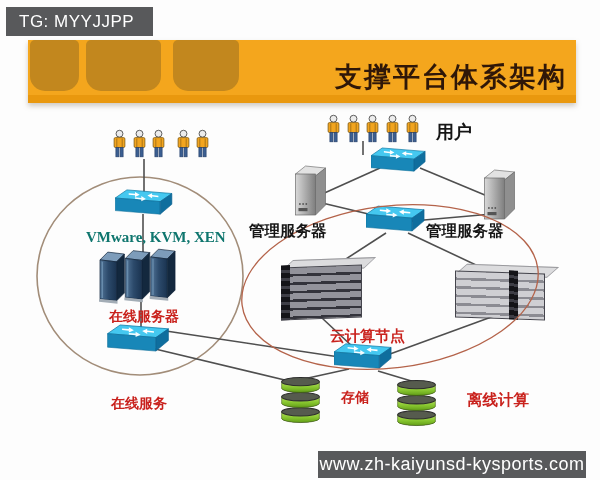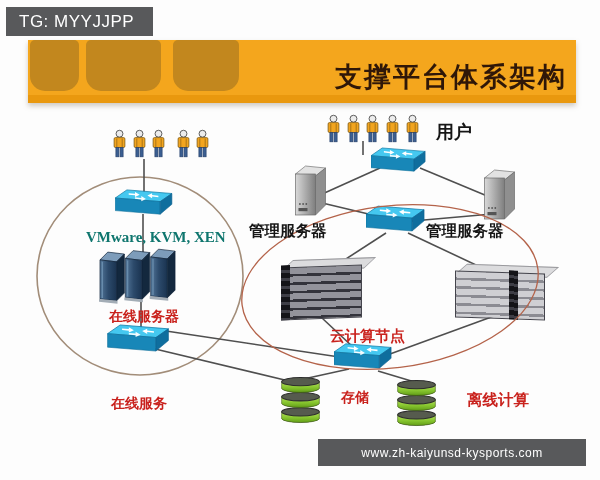--- a/index.html
+++ b/index.html
@@ -6,21 +6,21 @@
   .stage{
     position:relative;width:600px;height:480px;overflow:hidden;background:#fdfdfd;
     font-family:"Liberation Sans","DejaVu Sans",sans-serif;
   }
   
   .badge{
     position:absolute;background:var(--badge_bg);color:var(--badge_text);
     font-size:17px;letter-spacing:.5px;z-index:9;display:flex;align-items:center;
   }
   .badge.tg{left:6px;top:7px;width:134px;height:29px;padding-left:13px;}
-  .badge.site{left:318px;top:439px;width:268px;height:27px;justify-content:center;font-size:12px;}
+  .badge.site{left:318px;top:451px;width:268px;height:27px;justify-content:center;font-size:18px;}
   
   .band{
     position:absolute;left:28px;top:40px;width:548px;height:63px;
     background:var(--header_band);z-index:2;box-shadow:0 3px 5px rgba(120,110,90,.35);
   }
   .band .strip{position:absolute;left:0;right:0;bottom:0;height:8px;background:var(--header_strip);}
   .band .tab{position:absolute;top:0;height:51px;background:var(--header_tab);border-radius:5px 5px 15px 15px;}
   .band .tab.t1{left:2px;width:49px;}
   .band .tab.t2{left:58px;width:75px;}
   .band .tab.t3{left:145px;width:66px;}

